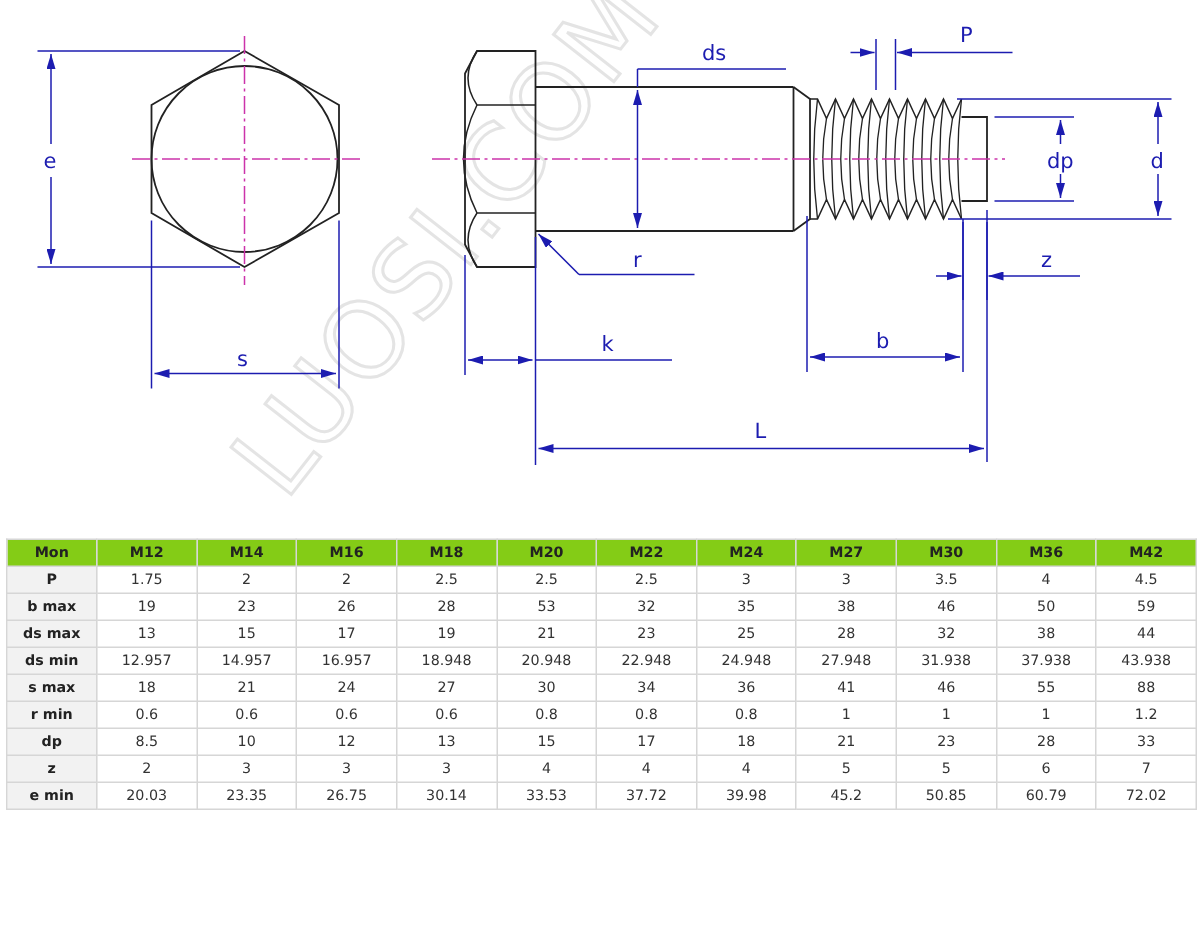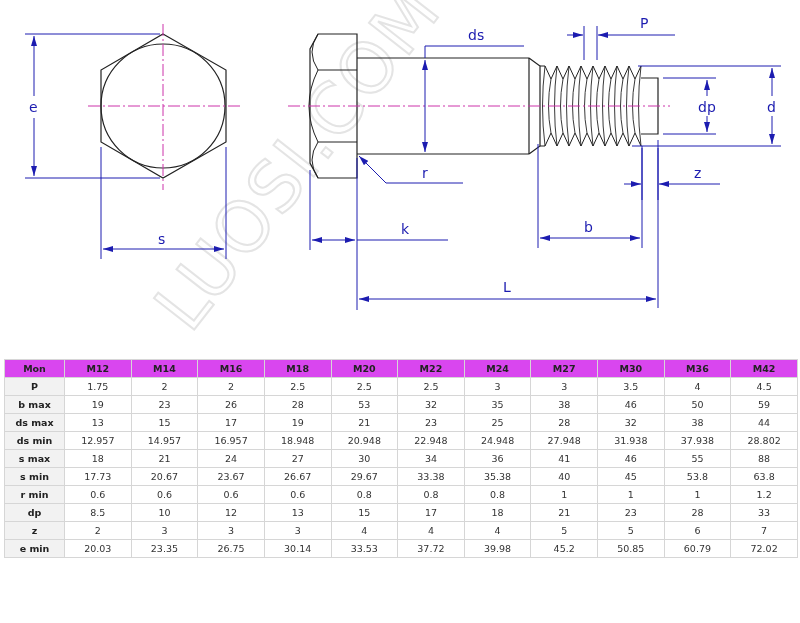--- a/index.html
+++ b/index.html
@@ -4,21 +4,21 @@
 <style>
   html, body { margin:0; padding:0; background:#ffffff; }
   body { width:800px; height:623px; position:relative; overflow:hidden; font-family:"DejaVu Sans", sans-serif; }
   #drawing { position:absolute; left:0; top:0; width:800px; height:350px; }
   #drawing svg { display:block; }
   .dim-label { font-family:"DejaVu Sans", sans-serif; font-size:14px; fill:#1c1cb0; }
   .watermark { font-family:"DejaVu Sans", sans-serif; font-size:70px; fill:none; stroke:#e4e4e4; stroke-width:2; letter-spacing:2px; }
   #spec-table-wrap { position:absolute; left:4px; top:359px; width:794px; }
   table.spec { border-collapse:collapse; width:794px; table-layout:fixed; font-family:"DejaVu Sans", sans-serif; font-size:9.5px; color:#333; }
   table.spec th, table.spec td { border:1px solid #d6d6d6; height:17px; padding:0; text-align:center; vertical-align:middle; }
-  table.spec th { background:#d946ef; font-weight:bold; color:#222; }
+  table.spec th { background:#84cc16; font-weight:bold; color:#222; }
   table.spec td.rowhead { background:#f2f2f2; font-weight:bold; color:#222; }
   table.spec col.c0 { width:60px; }
 </style>
 </head>
 <body>
 
 <div id="drawing">
 <svg width="800" height="350" viewBox="0 0 800 350" xmlns="http://www.w3.org/2000/svg">
   <defs>
     <marker id="arr" viewBox="0 0 10 6" refX="10" refY="3" markerWidth="10" markerHeight="6" orient="auto-start-reverse" markerUnits="userSpaceOnUse">
@@ -243,51 +243,37 @@
           <td>12.957</td>
           <td>14.957</td>
           <td>16.957</td>
           <td>18.948</td>
           <td>20.948</td>
           <td>22.948</td>
           <td>24.948</td>
           <td>27.948</td>
           <td>31.938</td>
           <td>37.938</td>
-          <td>28.802</td>
+          <td>43.938</td>
         </tr>
         <tr>
           <td class="rowhead">s max</td>
           <td>18</td>
           <td>21</td>
           <td>24</td>
           <td>27</td>
           <td>30</td>
           <td>34</td>
           <td>36</td>
           <td>41</td>
           <td>46</td>
           <td>55</td>
           <td>88</td>
         </tr>
         <tr>
-          <td class="rowhead">s min</td>
-          <td>17.73</td>
-          <td>20.67</td>
-          <td>23.67</td>
-          <td>26.67</td>
-          <td>29.67</td>
-          <td>33.38</td>
-          <td>35.38</td>
-          <td>40</td>
-          <td>45</td>
-          <td>53.8</td>
-          <td>63.8</td>
-        </tr>
-        <tr>
           <td class="rowhead">r min</td>
           <td>0.6</td>
           <td>0.6</td>
           <td>0.6</td>
           <td>0.6</td>
           <td>0.8</td>
           <td>0.8</td>
           <td>0.8</td>
           <td>1</td>
           <td>1</td>

